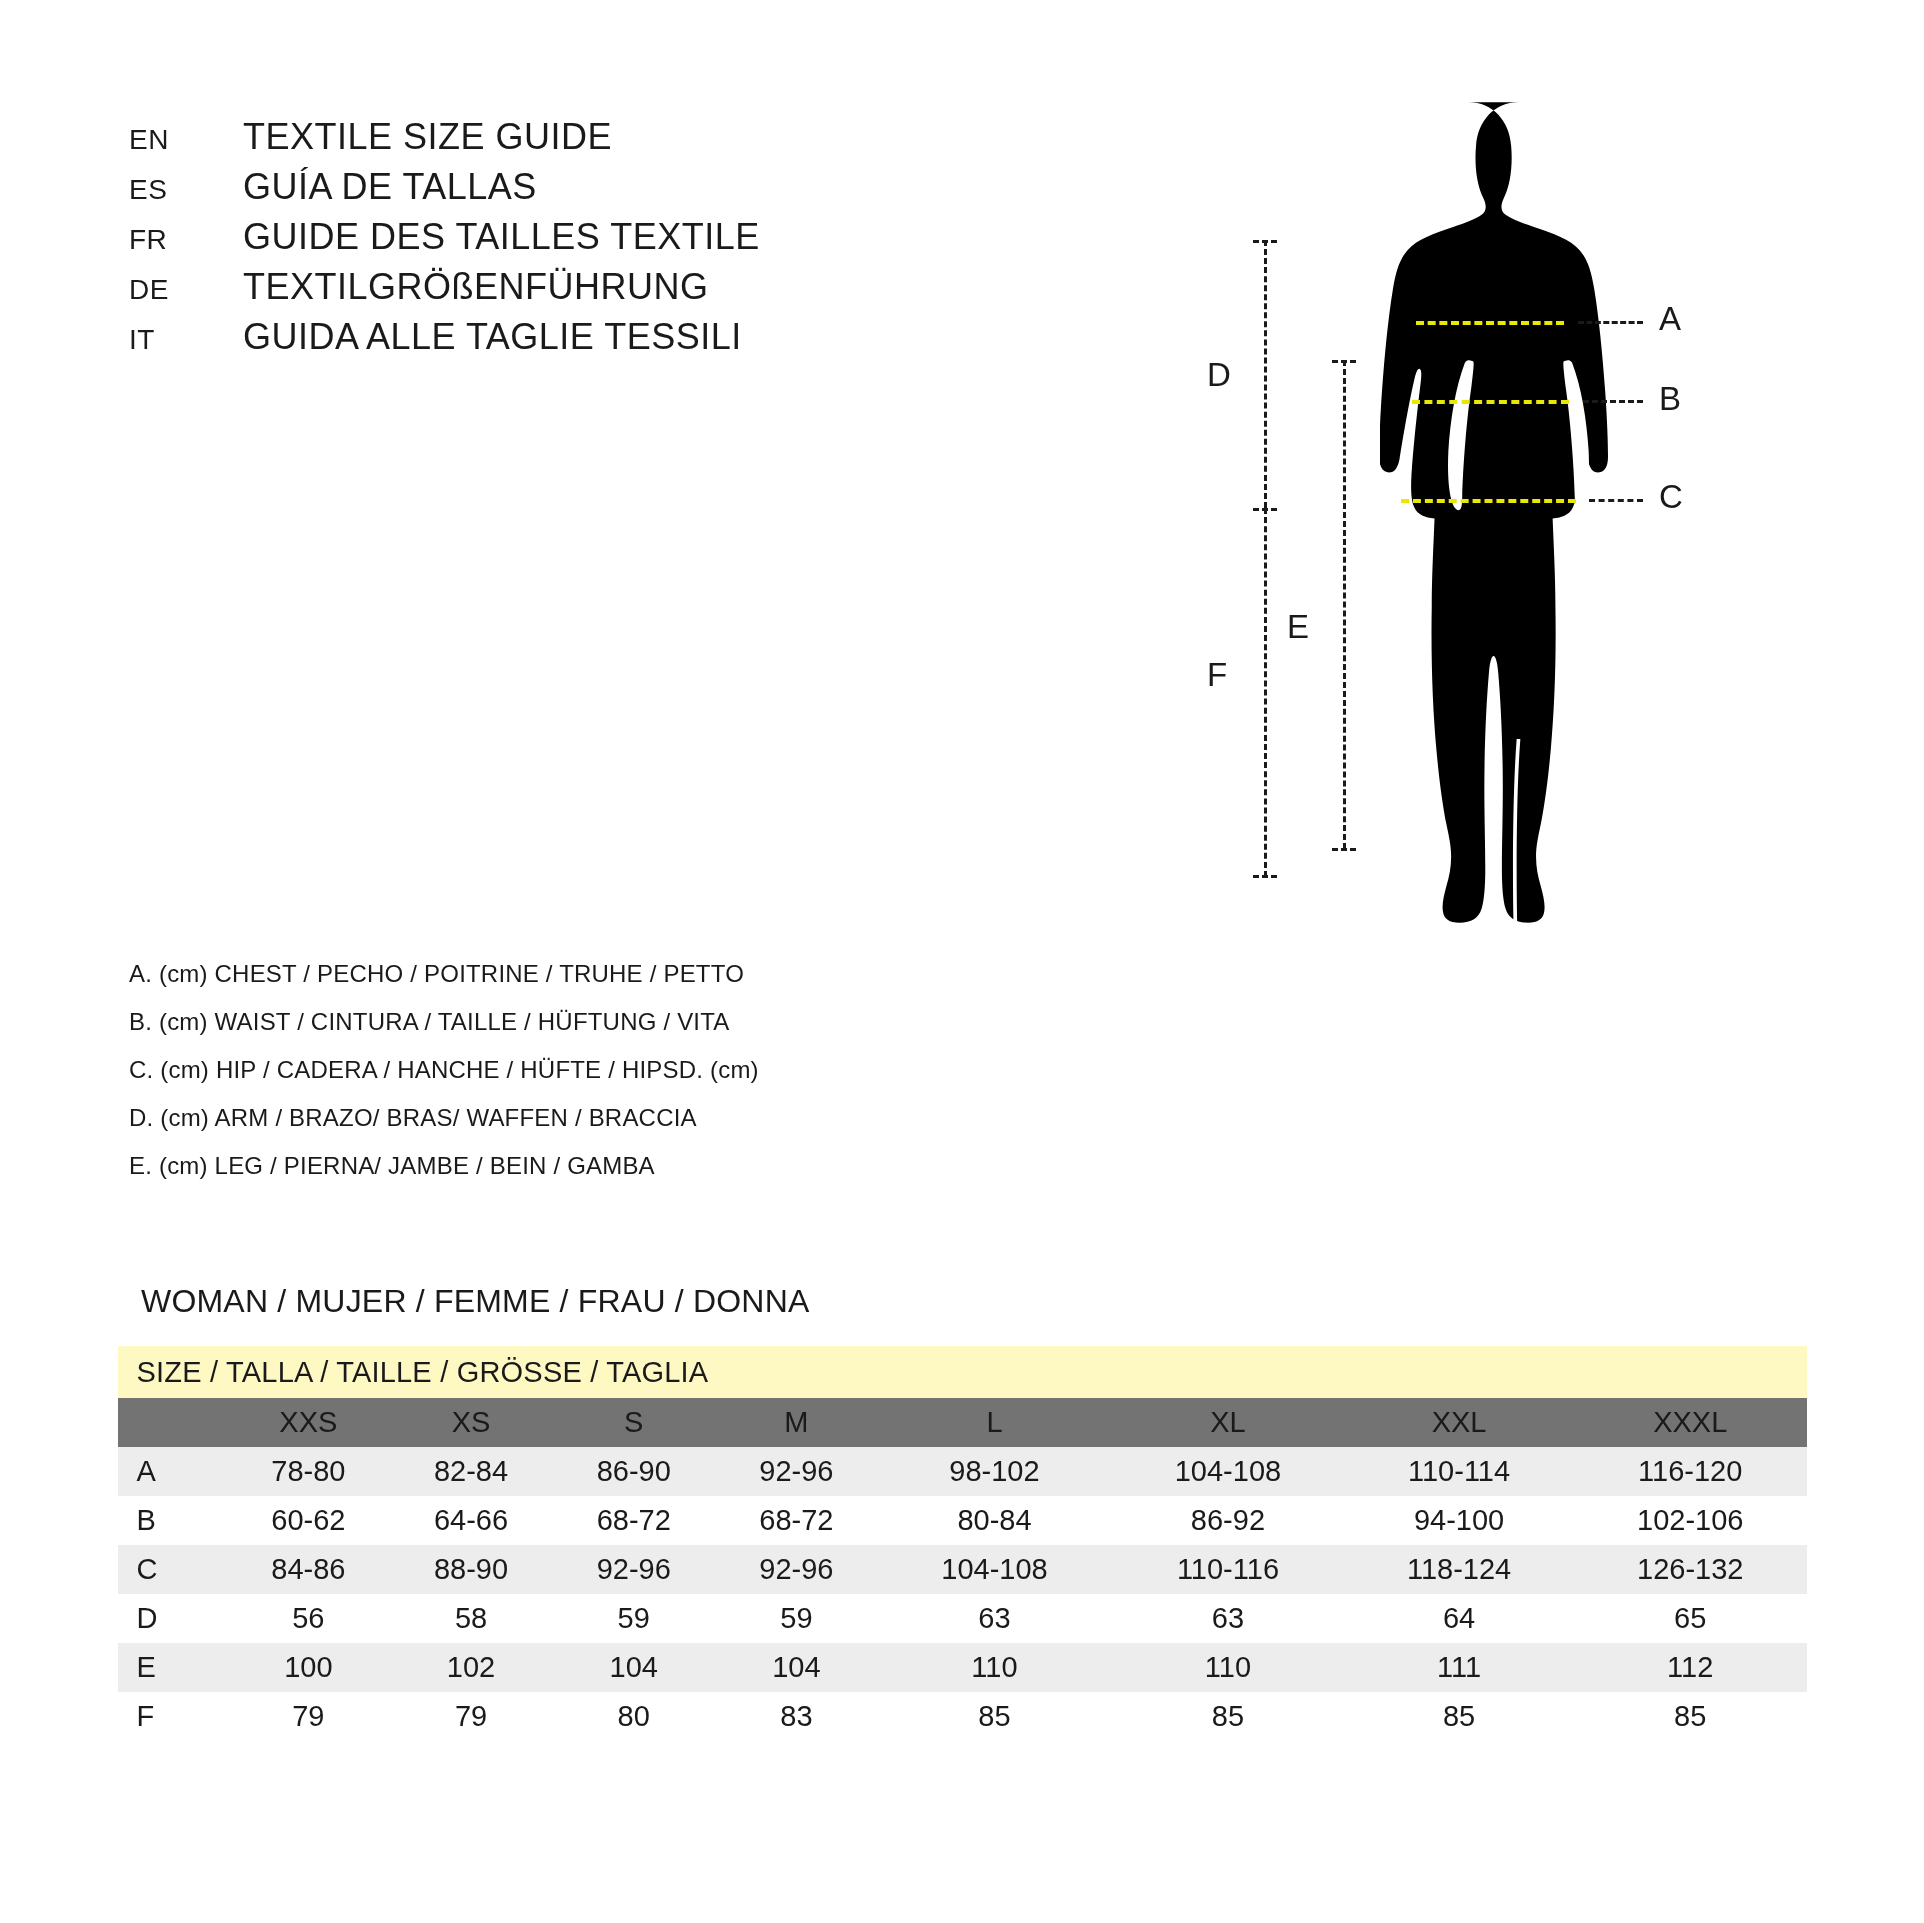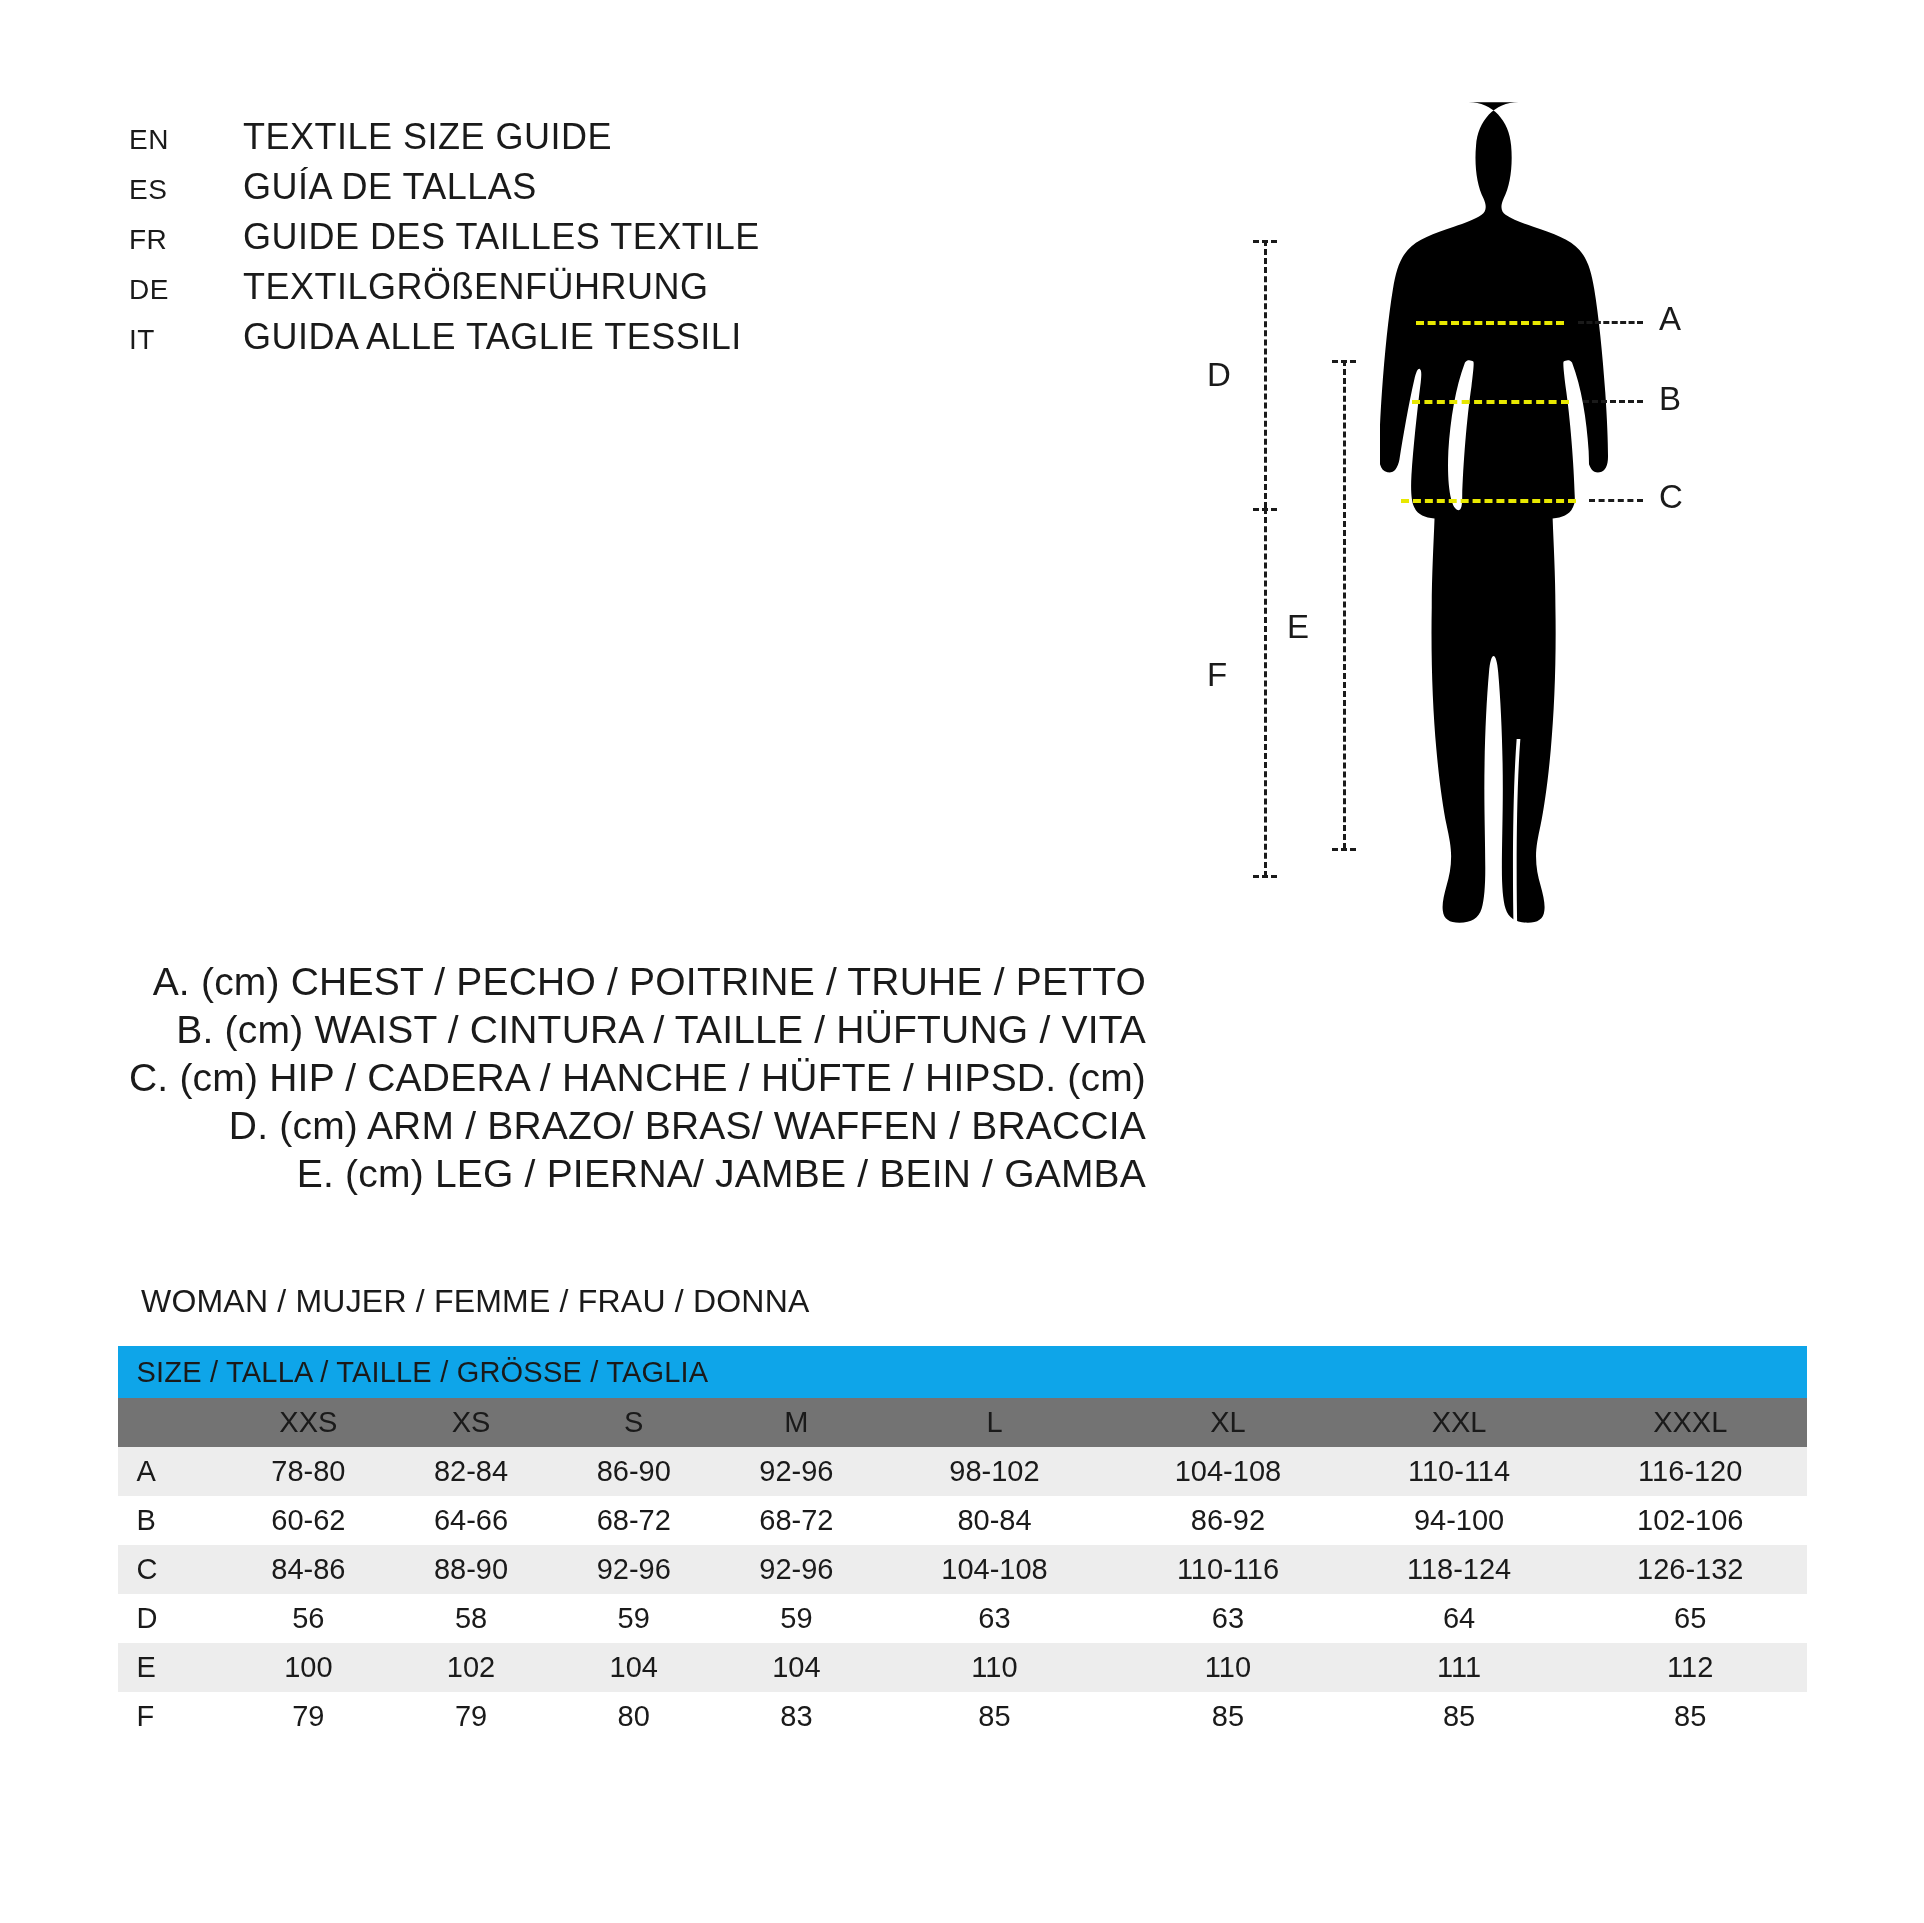--- a/index.html
+++ b/index.html
@@ -35,25 +35,24 @@
     letter-spacing: 0.5px;
     white-space: nowrap;
   }
 
   
   #legend-block {
     position: absolute;
     left: 129px; top: 960px;
   }
   .legend-row {
-    font-size: 39px;
+    font-size: 24px;
     height: 48px;
     white-space: nowrap;
     letter-spacing: 0.2px;
-    text-align: right;
   }
 
   
   #section-caption {
     position: absolute;
     left: 141px; top: 1283px;
     font-size: 32px;
     letter-spacing: 0.2px;
     white-space: nowrap;
   }
@@ -72,21 +71,21 @@
     height: 49px;
     padding: 0;
     color: #1a1a1a;
   }
   #size-table .rowhead {
     text-align: left;
     padding-left: 18.5px;
     width: 109px;
   }
   #size-table tr.band-title td {
-    background: #0ea5e9;
+    background: #fef9c3;
     text-align: left;
     padding-left: 18.5px;
     height: 52px;
     letter-spacing: 0.2px;
   }
   #size-table tr.shade td { background: #ededed; }
   #size-table tr.plain td { background: #ffffff; }
   #size-table tr.head td { background: #737373; }
 
   

